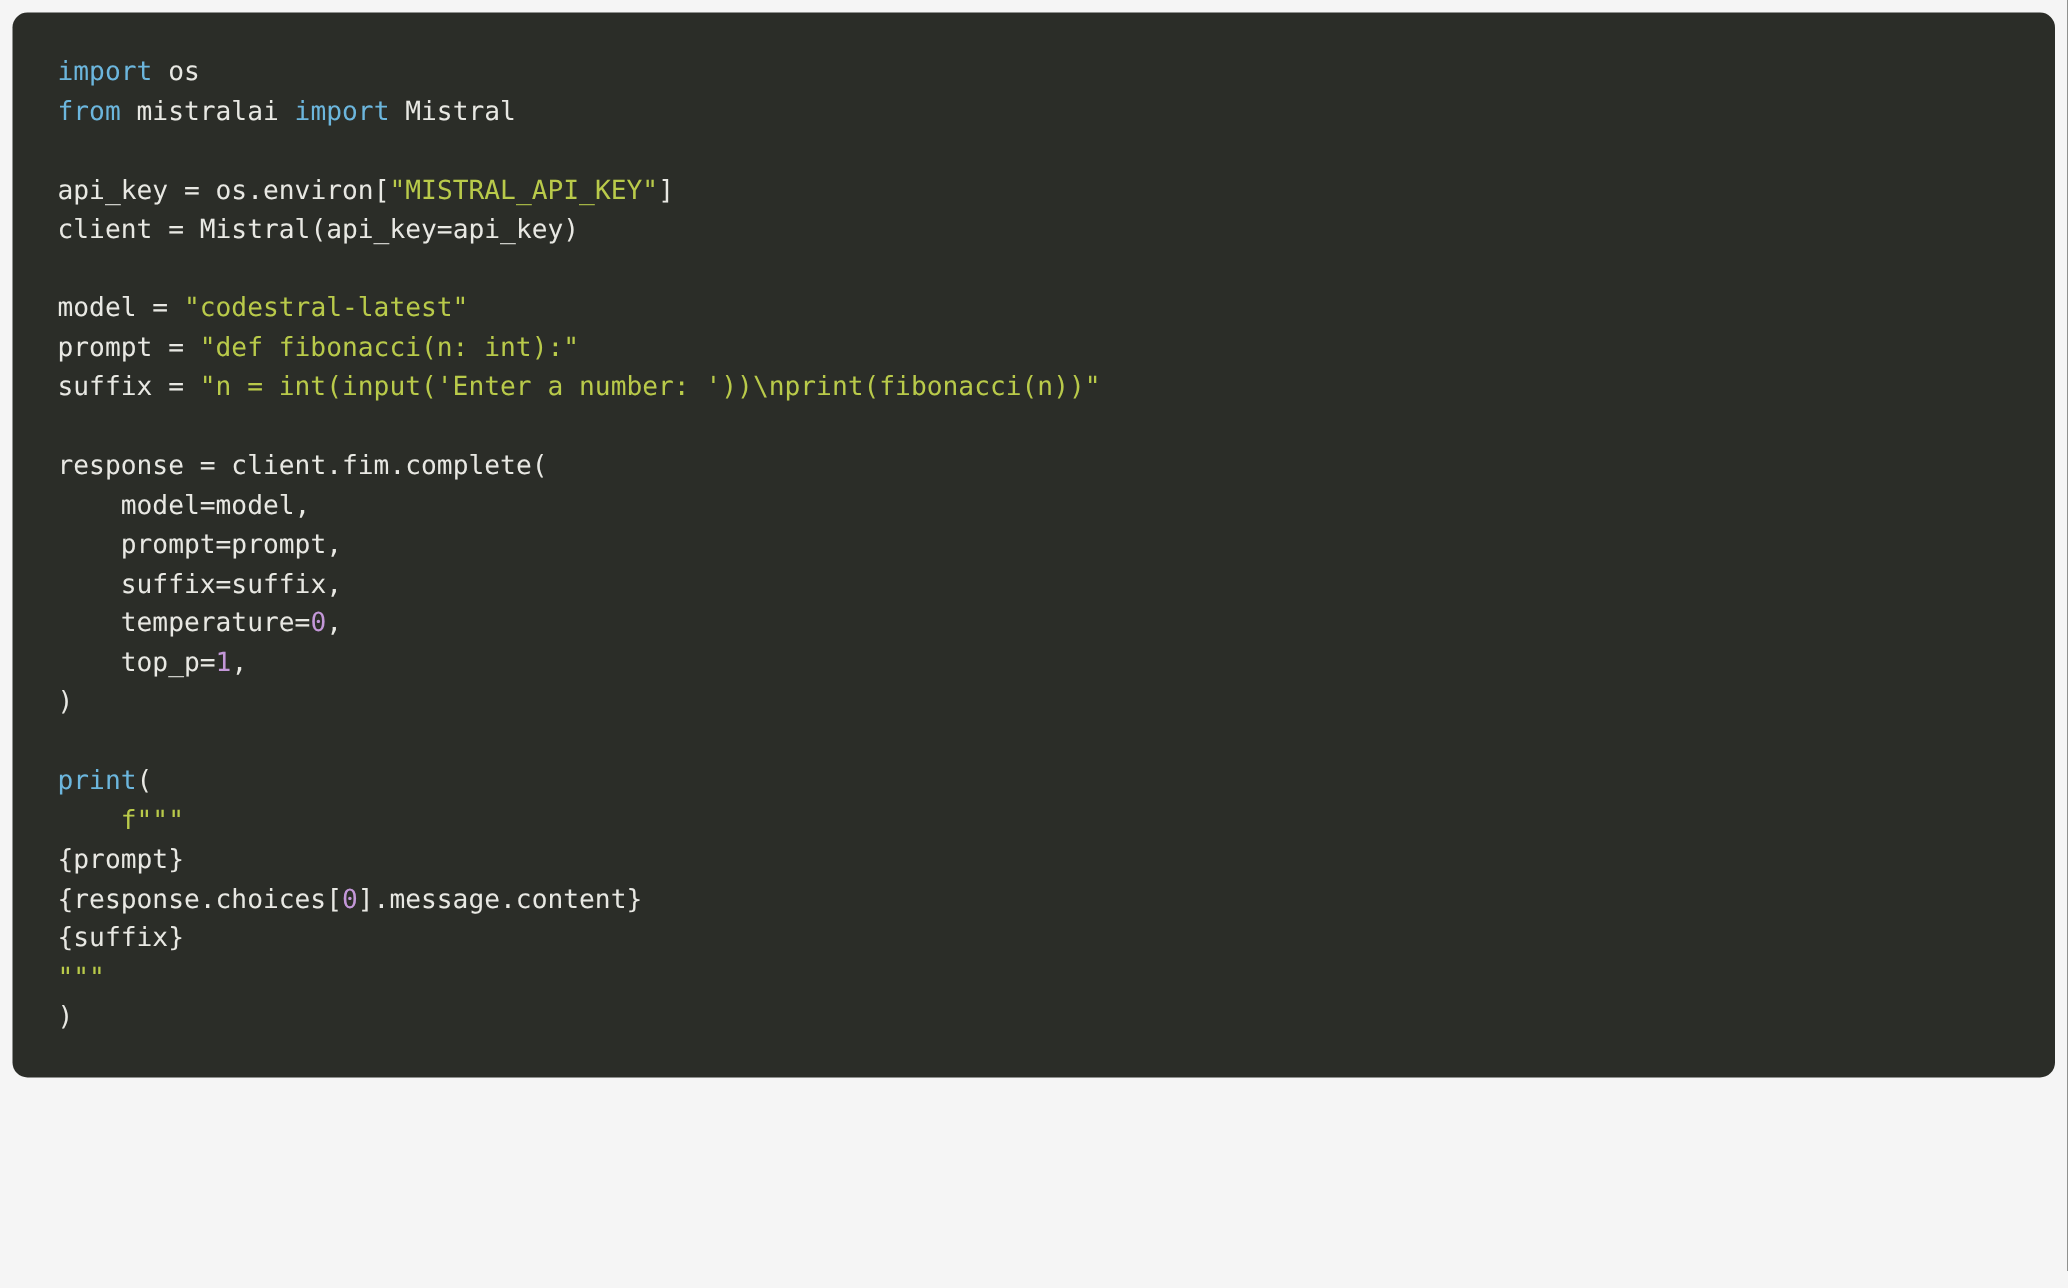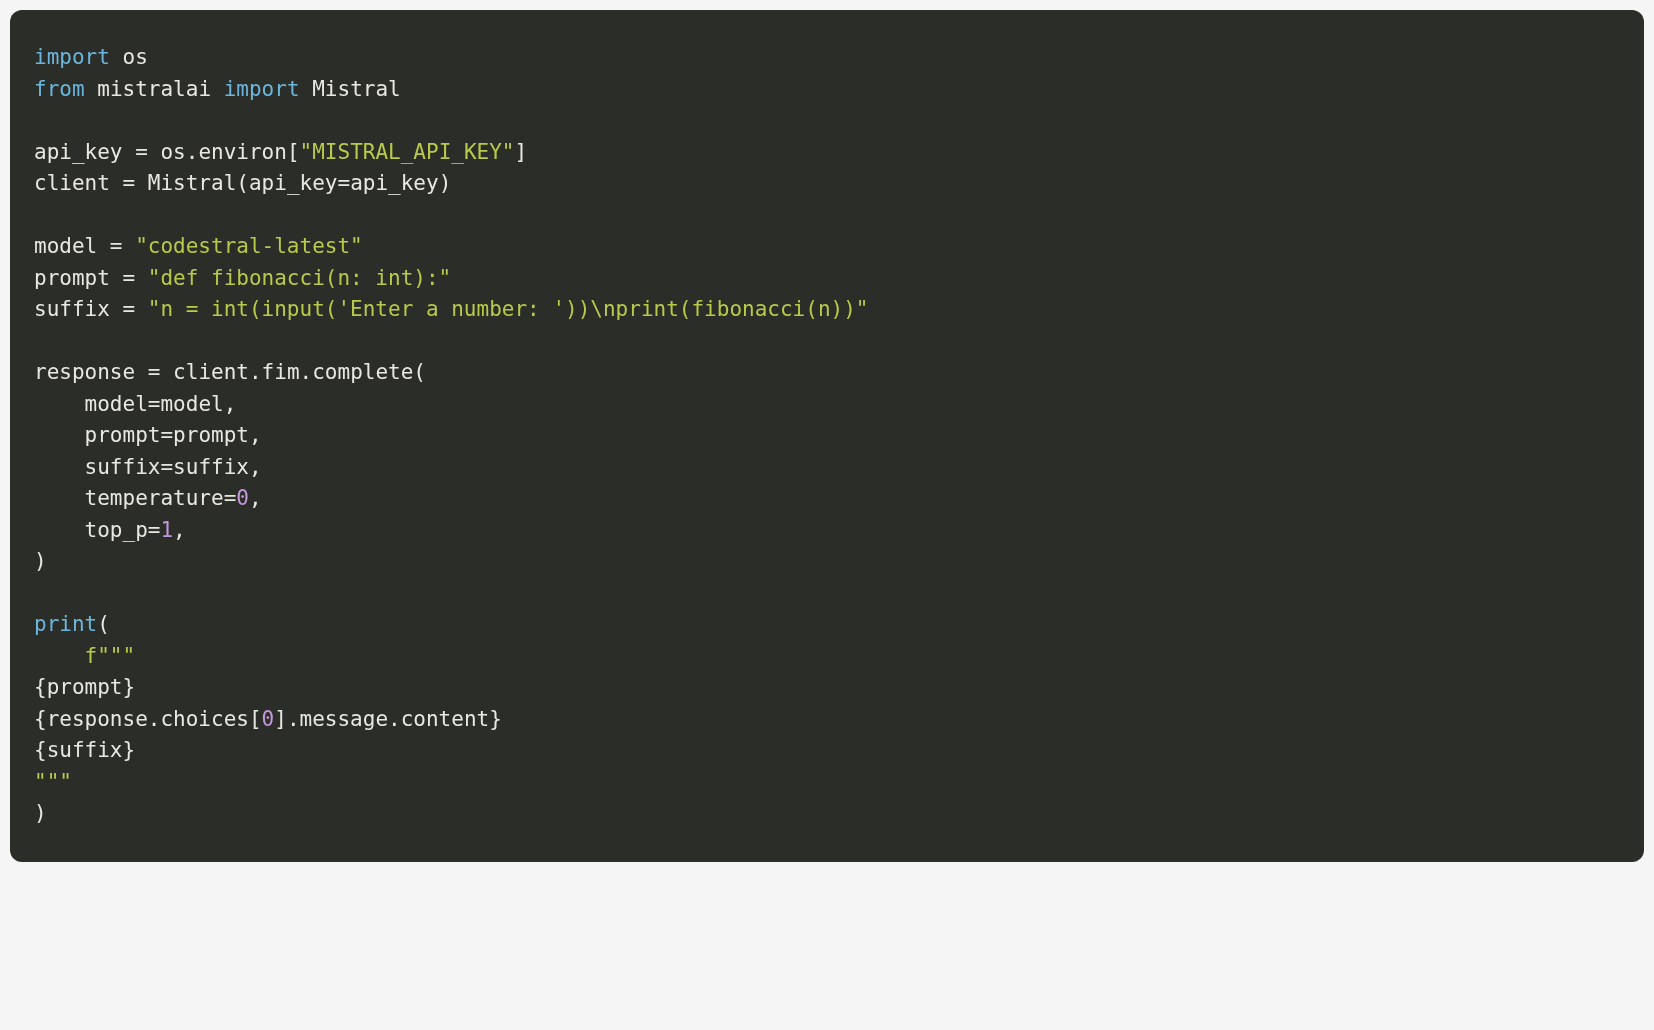--- a/index.html
+++ b/index.html
@@ -4,21 +4,21 @@
   <style>
     * { margin: 0; padding: 0; box-sizing: border-box; }
     body {
       background: #f5f5f5;
       padding: 10px;
       font-family: 'SF Mono', Monaco, 'Cascadia Code', 'Roboto Mono', Consolas, 'Courier New', monospace;
     }
     .code-block {
       background: #2b2d28;
       border-radius: 12px;
-      padding: 32px 24px;
+      padding: 32px 36px;
       font-size: 21px;
       line-height: 1.5;
       color: #e8e8e3;
       white-space: pre;
       overflow-x: auto;
     }
     .kw { color: #6cb6dd; }       
     .mod { color: #e8e8e3; }      
     .cls { color: #e8e8e3; }      
     .fn { color: #6cb6dd; }       

